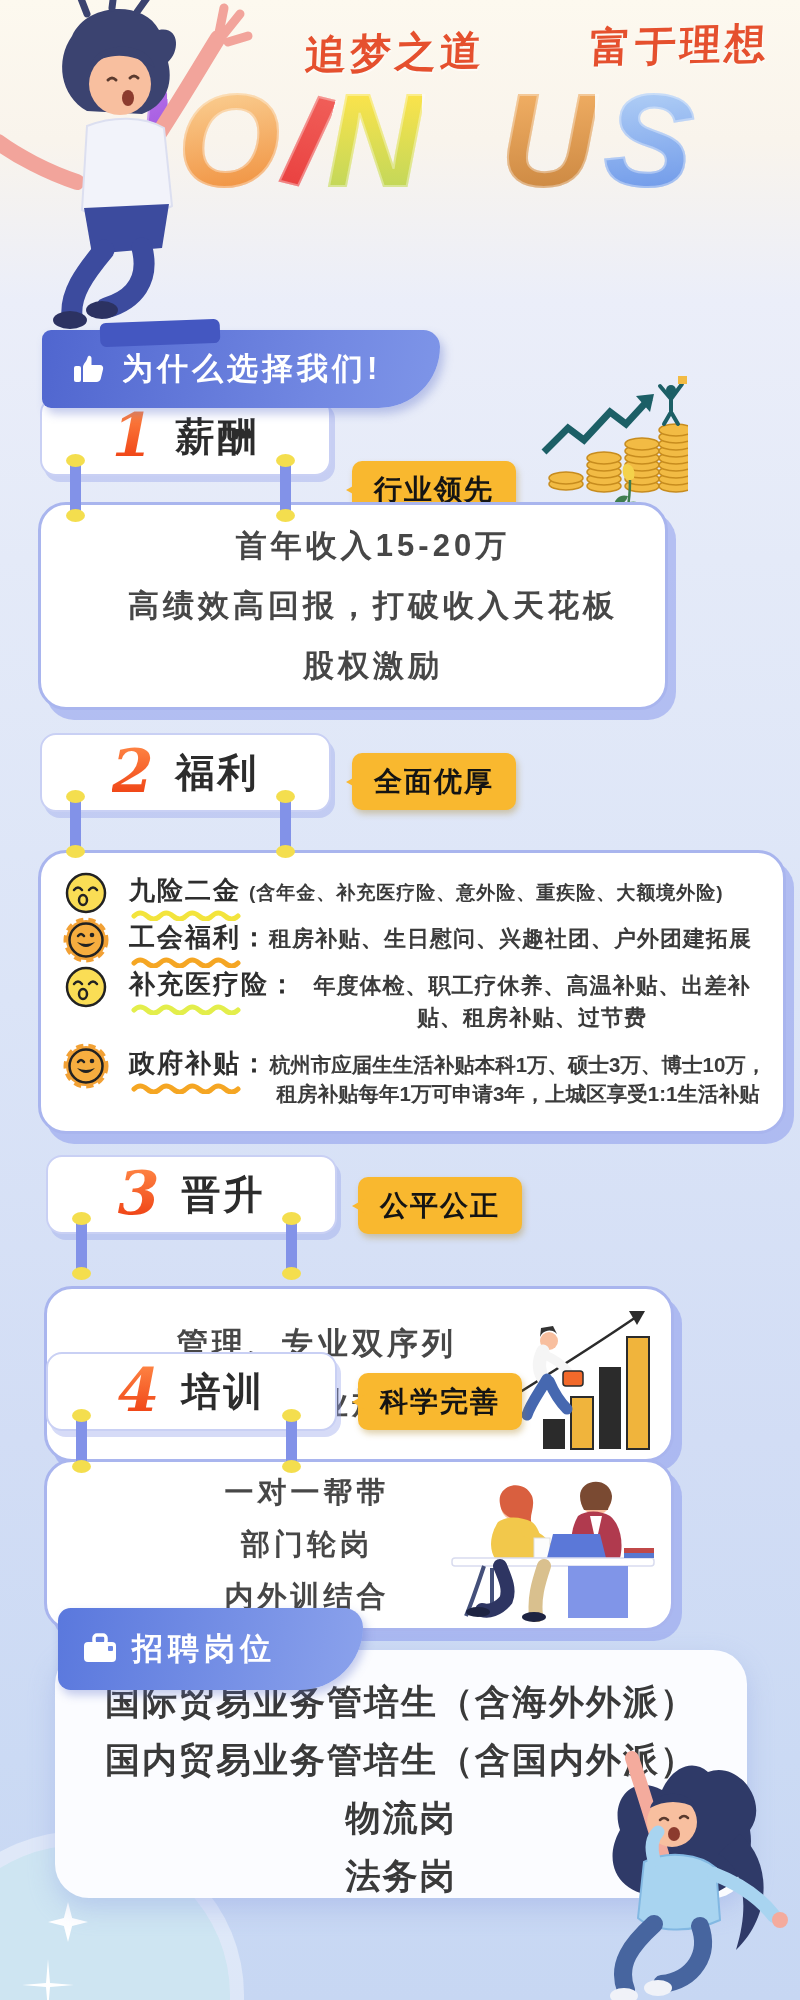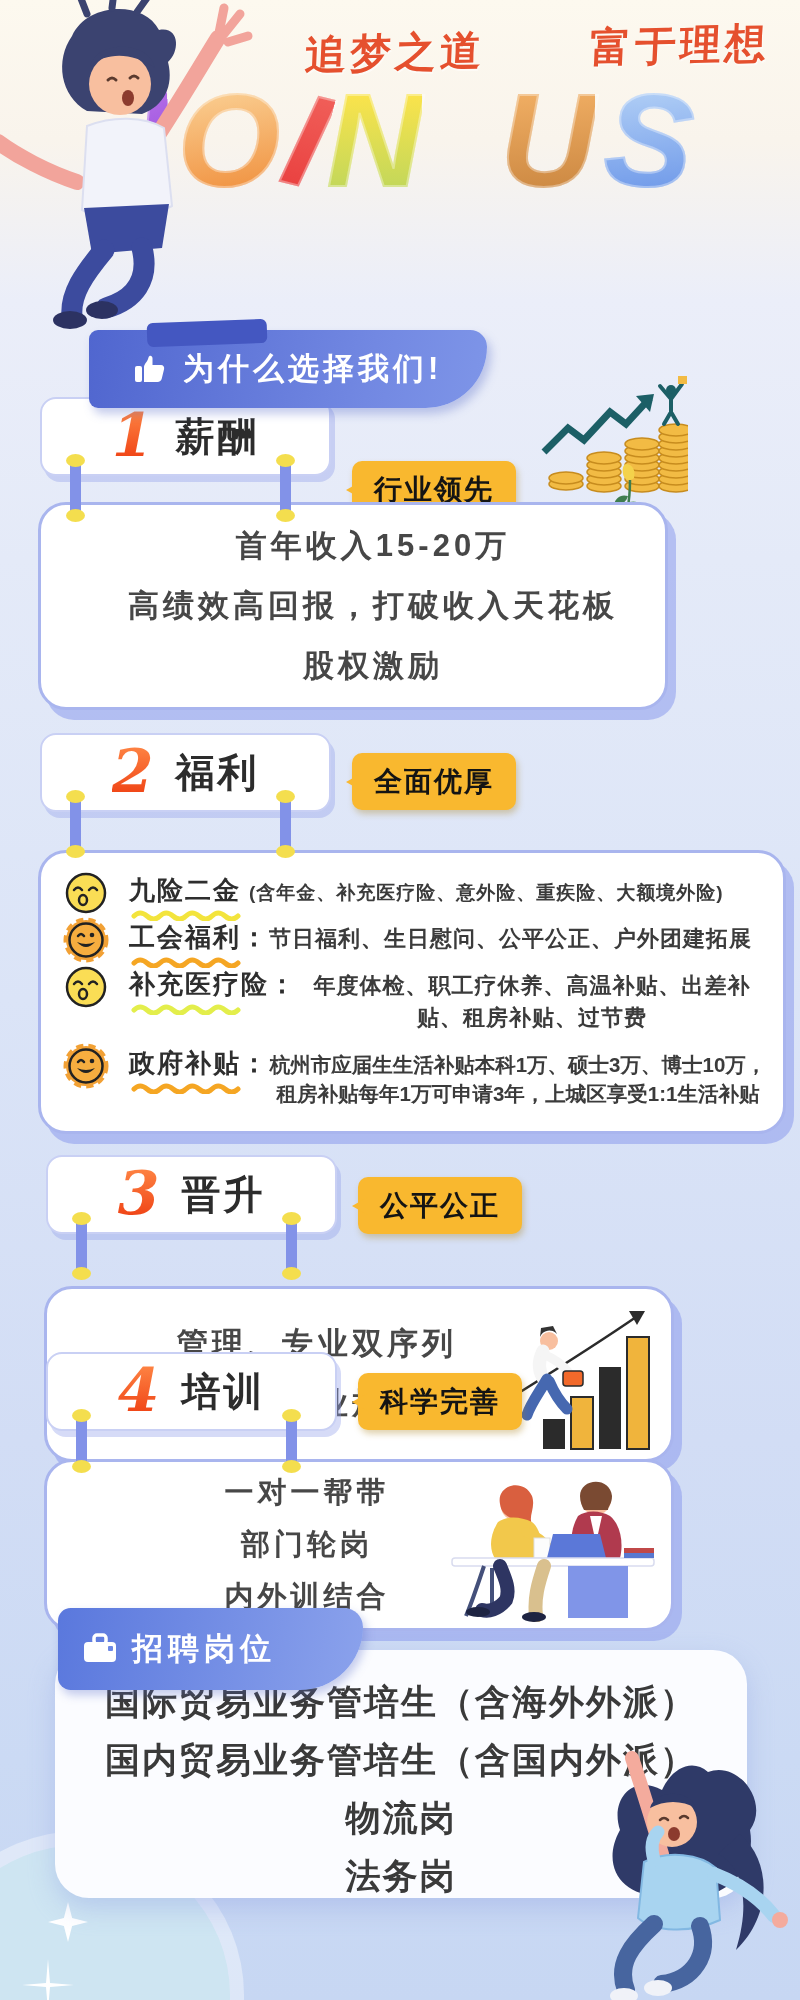--- a/index.html
+++ b/index.html
@@ -18,22 +18,22 @@
   .l-j{background-image:linear-gradient(160deg,#c07bed 10%,#8a3ed6 90%);transform:rotate(-5deg);}
   .l-o{background-image:linear-gradient(170deg,#fcd9a0 5%,#f0913f 85%);margin-left:6px;}
   .l-i{background-image:linear-gradient(180deg,#f2665f,#e83a3a);transform:rotate(14deg);margin:0 2px 0 8px;}
   .l-n{background-image:linear-gradient(180deg,#f9e34c 20%,#b8d55c 95%);}
   .l-u{background-image:linear-gradient(175deg,#f4b267 10%,#c9853f 90%);margin-left:78px;}
   .l-s{background-image:linear-gradient(170deg,#b7d4f7 10%,#6a95e8 90%);transform:rotate(4deg);margin-left:10px;}
 
   
   .whyus{left:42px;top:330px;width:398px;height:78px;z-index:3;
     background:linear-gradient(100deg,#5066cf,#7288e2 70%,#7e95e8);
-    border-radius:14px 26px 95px 14px;display:flex;align-items:center;padding-left:42px;box-sizing:border-box;
-    box-shadow:4px 6px 10px rgba(90,110,200,.35);margin-left:47px;}
+    border-radius:14px 26px 95px 14px;display:flex;align-items:center;padding-left:28px;box-sizing:border-box;
+    box-shadow:4px 6px 10px rgba(90,110,200,.35);}
   .whyus::before{content:'';position:absolute;left:58px;top:-9px;width:120px;height:24px;background:#4457c1;
     border-radius:6px;transform:rotate(-2deg);z-index:-1;}
   .whyus .txt{color:#fff;font-size:31px;font-weight:900;letter-spacing:4px;margin-left:14px;}
 
   
   .title-card{width:287px;height:75px;background:#ffffff;border:2px solid #c9d0f4;border-radius:16px;
     display:flex;align-items:center;justify-content:center;gap:22px;z-index:2;
     box-shadow:4px 6px 0 rgba(148,160,233,.38);}
   .sec-num{font-family:"DejaVu Serif",serif;font-size:60px;font-weight:900;font-style:italic;line-height:1;
     background-image:linear-gradient(180deg,#ff8a48,#ee3c10);-webkit-background-clip:text;background-clip:text;color:transparent;
@@ -210,21 +210,21 @@
           <path d="M15 19 q3 -4 6 0" stroke="#222" stroke-width="2.5" fill="none" stroke-linecap="round"></path>
           <circle cx="29" cy="18" r="2.3" fill="#222"></circle>
           <path d="M14 25 Q23 35 32 25 Q23 29 14 25 Z" fill="#222"></path>
         </svg>
         <span class="b-label">
           <span>工会福利：</span>
           <svg class="wavy" width="112" height="12" viewBox="0 0 112 12">
               <path d="M3 7 Q9 1 16 7 T29 7 T42 7 T55 7 T68 7 T81 7 T94 7 T107 7" fill="none" stroke="#f5a623" stroke-width="5" stroke-linecap="round"></path>
             </svg>
         </span>
-        <span class="b-text">节日福利、生日慰问、公平公正、户外团建拓展</span>
+        <span class="b-text">租房补贴、生日慰问、兴趣社团、户外团建拓展</span>
       </div>
 
       <div class="benefit">
         <svg class="b-emoji" viewBox="0 0 46 46">
           <circle cx="23" cy="23" r="19" fill="#fadd55" stroke="#222" stroke-width="2.5"></circle>
           <path d="M11 20 q4 -5 8 0 M26 20 q4 -5 8 0" stroke="#222" stroke-width="2.5" fill="none" stroke-linecap="round"></path>
           <ellipse cx="20" cy="30" rx="4" ry="5" fill="none" stroke="#222" stroke-width="2.5"></ellipse>
         </svg>
         <span class="b-label">
           <span>补充医疗险：</span>

